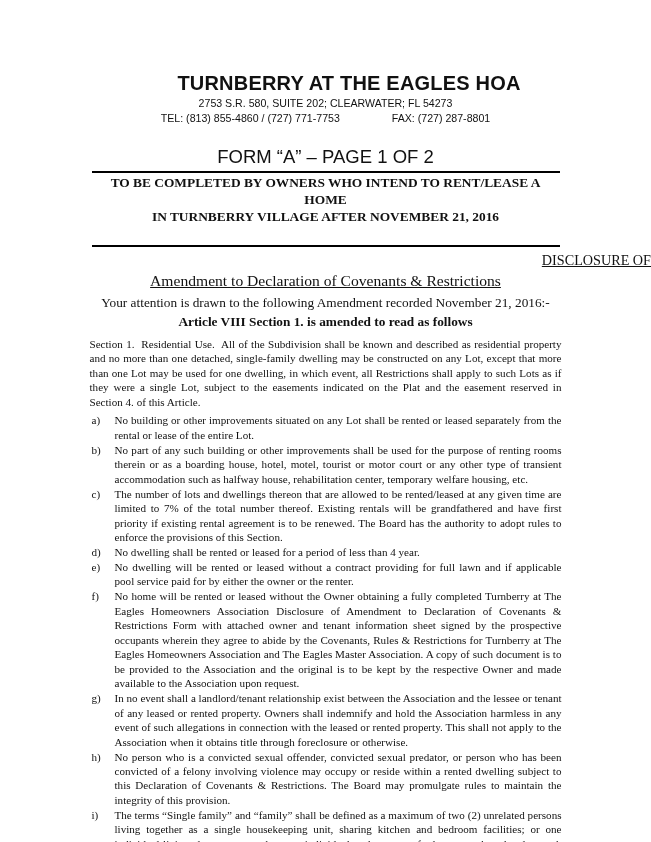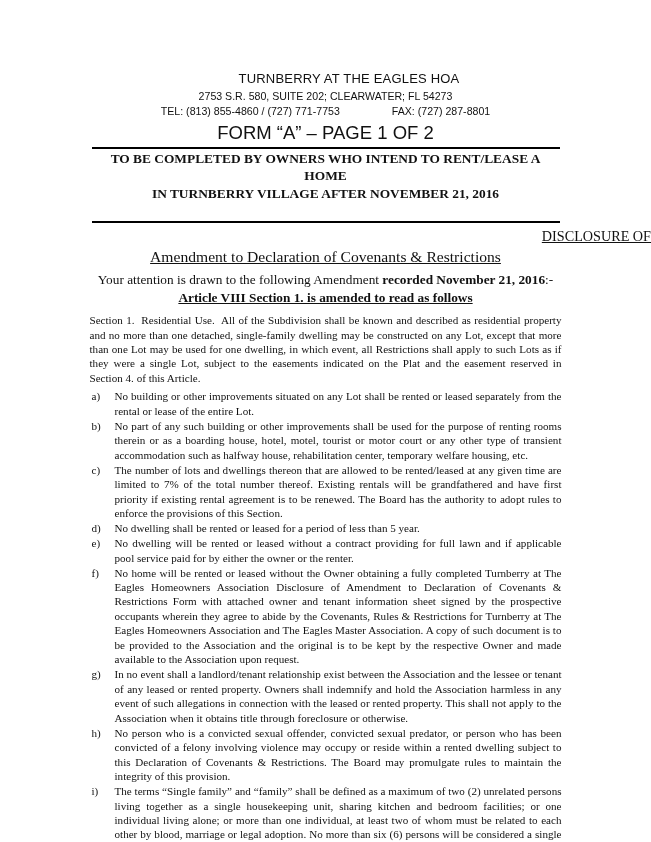--- a/index.html
+++ b/index.html
@@ -24,44 +24,44 @@
     overflow: hidden;
   }
 
   
   .masthead {
     padding-top: 72px;
     text-align: center;
     font-family: "Liberation Sans", "DejaVu Sans", sans-serif;
   }
   .org-name {
-    font-size: 13px;
+    font-size: 20px;
     letter-spacing: 0.2px;
     line-height: 1.12;
-    font-weight: 400;
+    font-weight: 700;
     margin-left: 47px;
   }
   .org-address {
     font-size: 10.6px;
     line-height: 1.32;
     margin-top: 3px;
     font-weight: 400;
   }
   .org-contact {
     font-size: 10.6px;
     line-height: 1.32;
     margin-top: 1px;
     font-weight: 400;
   }
   .org-contact .tel { margin-right: 52px; }
 
   .form-line {
     font-size: 18.5px;
     line-height: 1.18;
-    margin-top: 4px;
+    margin-top: 20px;
     font-weight: 400;
   }
 
   
   .banner {
     margin: 3px auto 0;
     width: 468px;
     border-top: 2.2px solid #000;
     border-bottom: 2.2px solid #000;
     text-align: center;
@@ -89,29 +89,28 @@
     margin-top: 2px;
   }
   .amendment-title span { text-decoration: underline; margin-top: 8px; }
 
   .attention {
     text-align: center;
     font-size: 13.3px;
     line-height: 1.3;
     margin-top: 3px;
   }
-  .attention b { font-weight: bold; }
+  .attention b { font-weight: normal; }
 
   .article-line {
     text-align: center;
     font-size: 13.3px;
     font-weight: bold;
     line-height: 1.3;
     margin-top: 1px;
-    text-decoration: underline;
   }
 
   
   .body-wrap {
     margin: 0 auto;
     width: 472px;
     padding-top: 7px;
   }
 
   .section-para {
@@ -189,21 +188,21 @@
       <li>
         <span class="marker">b)</span>
         <span>No part of any such building or other improvements shall be used for the purpose of renting rooms therein or as a boarding house, hotel, motel, tourist or motor court or any other type of transient accommodation such as halfway house, rehabilitation center, temporary welfare housing, etc.</span>
       </li>
       <li>
         <span class="marker">c)</span>
         <span>The number of lots and dwellings thereon that are allowed to be rented/leased at any given time are limited to 7% of the total number thereof.  Existing rentals will be grandfathered and have first priority if existing rental agreement is to be renewed.  The Board has the authority to adopt rules to enforce the provisions of this Section.</span>
       </li>
       <li>
         <span class="marker">d)</span>
-        <span>No dwelling shall be rented or leased for a period of less than 5 year.</span>
+        <span>No dwelling shall be rented or leased for a period of less than 4 year.</span>
       </li>
       <li>
         <span class="marker">e)</span>
         <span>No dwelling will be rented or leased without a contract providing for full lawn and if applicable pool service paid for by either the owner or the renter.</span>
       </li>
       <li>
         <span class="marker">f)</span>
         <span>No home will be rented or leased without the Owner obtaining a fully completed Turnberry at The Eagles Homeowners Association Disclosure of Amendment to Declaration of Covenants &amp; Restrictions Form with attached owner and tenant information sheet signed by the prospective occupants wherein they agree to abide by the Covenants, Rules &amp; Restrictions for Turnberry at The Eagles Homeowners Association and The Eagles Master Association.  A copy of such document is to be provided to the Association and the original is to be kept by the respective Owner and made available to the Association upon request.</span>
       </li>
       <li>

